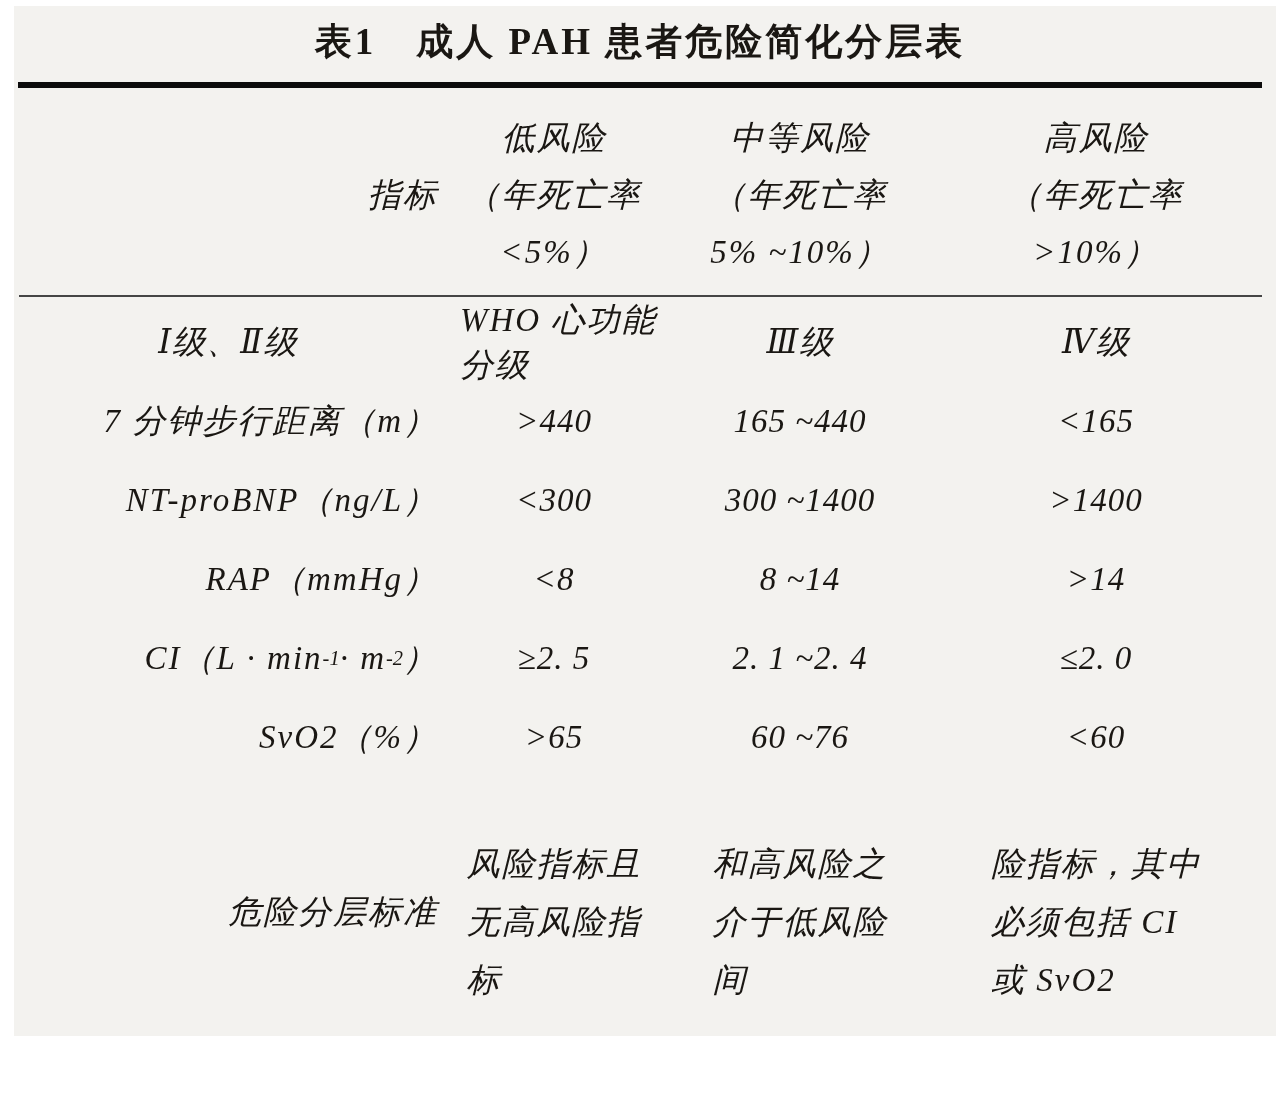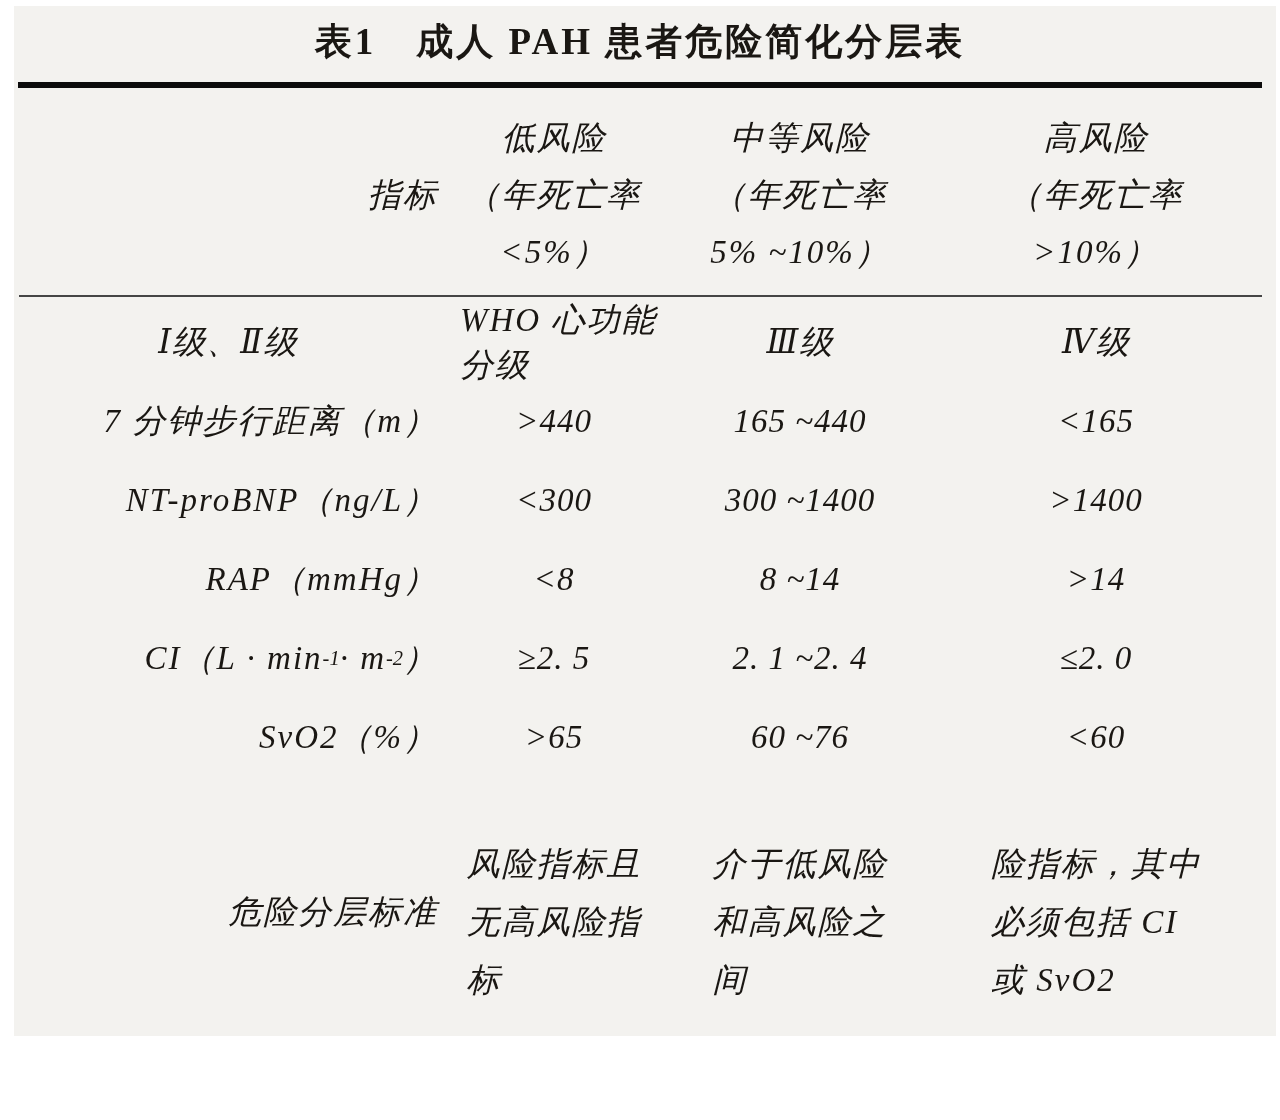--- a/index.html
+++ b/index.html
@@ -113,22 +113,22 @@
     <div class="cell c-label h-crit">危险分层标准</div>
     <div class="cell h-crit">
       <div class="plines">
         <div>风险指标且</div>
         <div>无高风险指</div>
         <div>标</div>
       </div>
     </div>
     <div class="cell h-crit">
       <div class="plines">
+        <div>和高风险之</div>
         <div>介于低风险</div>
-        <div>和高风险之</div>
         <div>间</div>
       </div>
     </div>
     <div class="cell h-crit">
       <div class="plines">
         <div>险指标，其中</div>
         <div>必须包括 CI</div>
         <div>或 SvO2</div>
       </div>
     </div>

